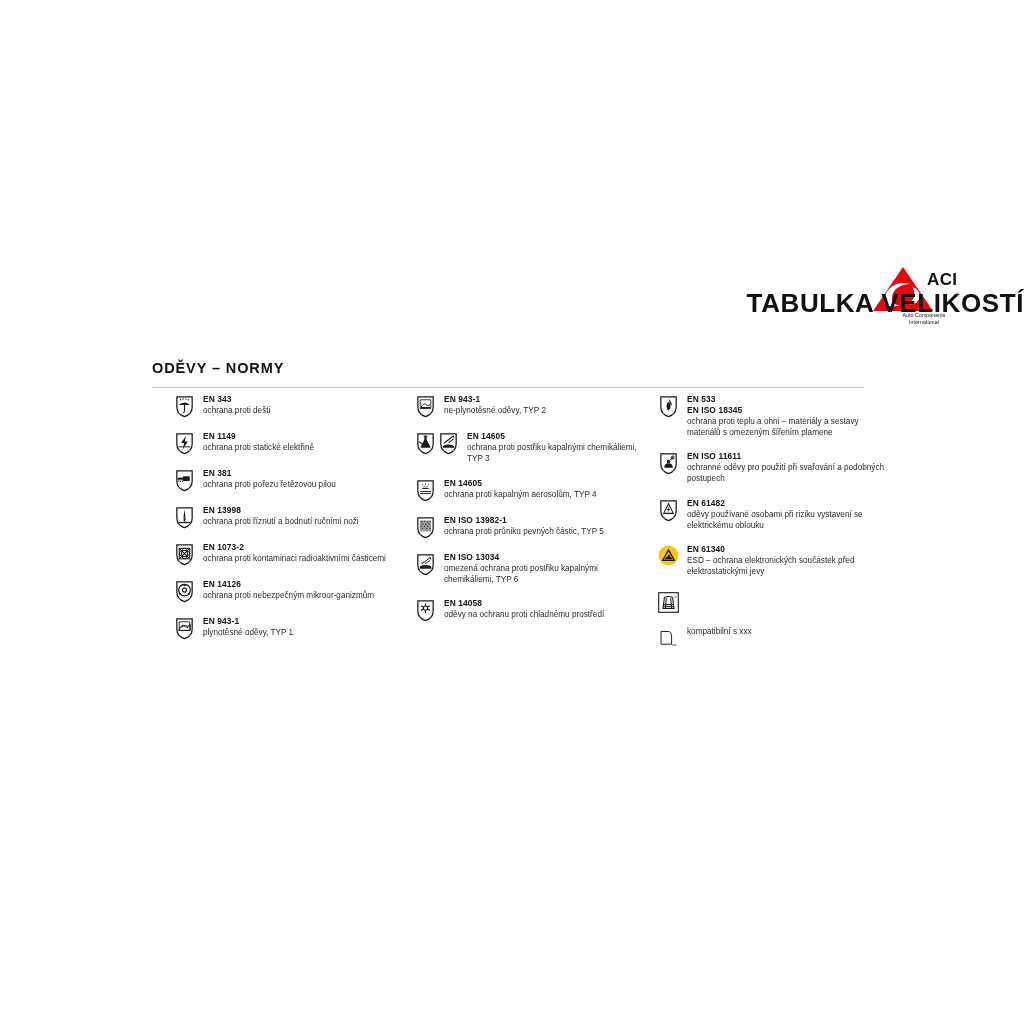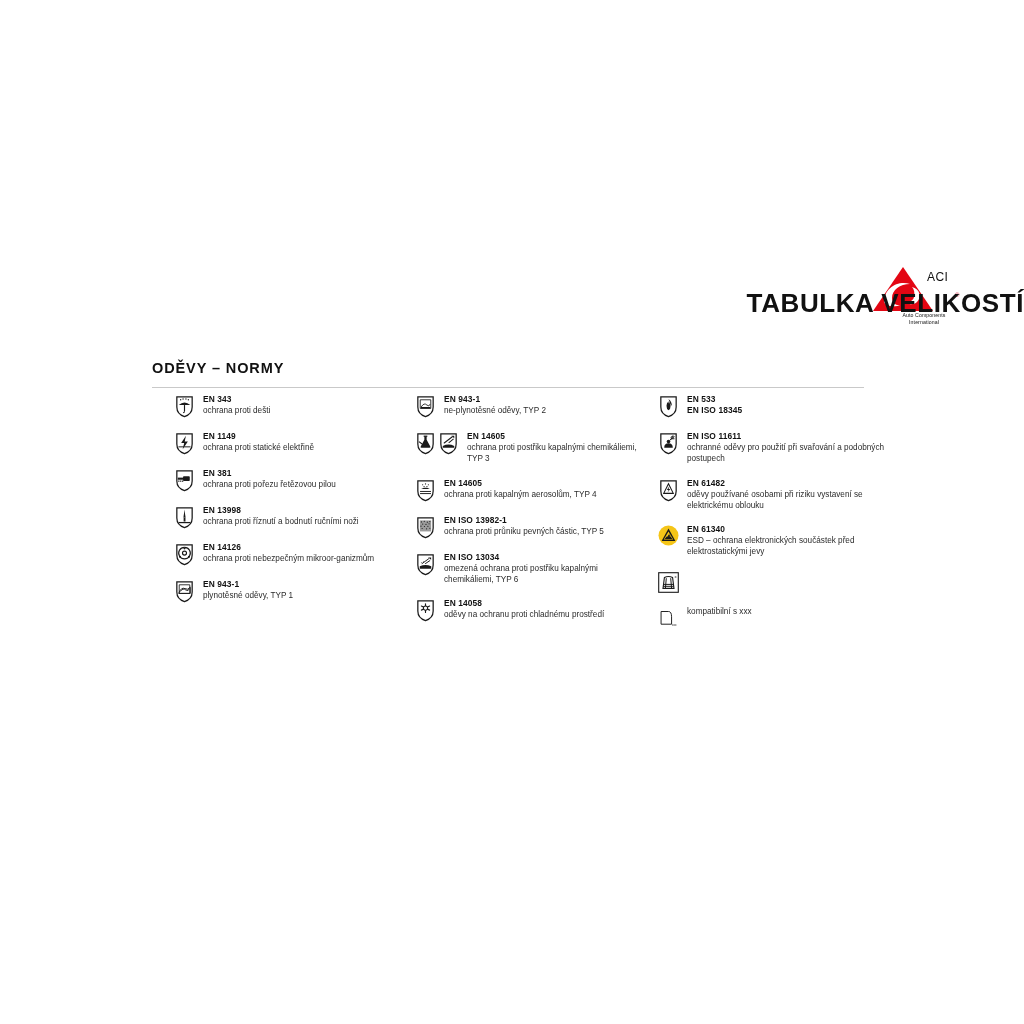--- a/index.html
+++ b/index.html
@@ -28,22 +28,22 @@
     position: absolute;
     left: 0;
     top: 0;
     width: 62px;
     height: 46px;
   }
   #logo .logo-aci {
     position: absolute;
     left: 55px;
     top: 4px;
-    font-size: 12px;
-    font-weight: normal;
+    font-size: 17px;
+    font-weight: bold;
     letter-spacing: 0.4px;
     color: #111;
     font-family: "Liberation Sans", sans-serif;
   }
   #logo .logo-reg {
     position: absolute;
     left: 83px;
     top: 26px;
     font-size: 6px;
     color: #c8102e;
@@ -227,20 +227,40 @@
             <path d="M2.5 2 L18.5 2 L18.5 12.5 Q18.5 20 10.5 22.5 Q2.5 20 2.5 12.5 Z" fill="#ffffff" stroke="#1a1a1a" stroke-width="1.3"></path>
             <path d="M10.5 4 L11.6 12 L9.4 12 Z" fill="#1a1a1a"></path>
             <rect x="9.6" y="12" width="1.9" height="4.2" fill="#1a1a1a"></rect>
             <line x1="4.5" y1="17.3" x2="16.5" y2="17.3" stroke="#1a1a1a" stroke-width="1.3"></line>
           </svg>
         </span>
       </div>
       <div class="std-text">
         <div class="std-code">EN 13998</div>
         <div class="std-desc">ochrana proti říznutí a bodnutí ručními noži</div>
+      </div>
+    </div>
+    <div class="std-item">
+      <div class="icon-group">
+        <span>
+          <svg class="icon-svg pict" viewBox="0 0 21 24">
+            <path d="M2.5 2 L18.5 2 L18.5 12.5 Q18.5 20 10.5 22.5 Q2.5 20 2.5 12.5 Z" fill="#ffffff" stroke="#1a1a1a" stroke-width="1.3"></path>
+            <g stroke="#1a1a1a" stroke-width="1.1" fill="none">
+              <rect x="5" y="5.5" width="11" height="11"></rect>
+              <line x1="5" y1="5.5" x2="16" y2="16.5"></line>
+              <line x1="16" y1="5.5" x2="5" y2="16.5"></line>
+              <ellipse cx="10.5" cy="11" rx="5.3" ry="3.1"></ellipse>
+              <ellipse cx="10.5" cy="11" rx="3.1" ry="5.3"></ellipse>
+            </g>
+          </svg>
+        </span>
+      </div>
+      <div class="std-text">
+        <div class="std-code">EN 1073-2</div>
+        <div class="std-desc">ochrana proti kontaminaci radioaktivními částicemi</div>
       </div>
     </div>
     <div class="std-item">
       <div class="icon-group">
         <span>
           <svg class="icon-svg pict" viewBox="0 0 21 24">
             <path d="M2.5 2 L18.5 2 L18.5 12.5 Q18.5 20 10.5 22.5 Q2.5 20 2.5 12.5 Z" fill="#ffffff" stroke="#1a1a1a" stroke-width="1.3"></path>
             <g stroke="#1a1a1a" stroke-width="1.2" fill="none">
               <circle cx="10.5" cy="10.5" r="2.1"></circle>
               <path d="M10.5 4.5 A6 6 0 0 1 15.7 13.6"></path>
@@ -424,20 +444,21 @@
         <span>
           <svg class="icon-svg pict" viewBox="0 0 21 24">
             <path d="M2.5 2 L18.5 2 L18.5 12.5 Q18.5 20 10.5 22.5 Q2.5 20 2.5 12.5 Z" fill="#ffffff" stroke="#1a1a1a" stroke-width="1.3"></path>
             <path d="M10.5 4.2 Q12.2 7.2 11.1 9 Q10.3 7.8 10.6 6.6 Q8.4 8.3 8.4 11.2 Q8.4 14.8 10.5 16 Q12.7 14.8 12.7 11.2 Q12.7 9.6 11.9 8.4 Q13.4 9.8 13.4 11.6 Q14.3 10.4 13.6 8.4 Q12.8 6 10.5 4.2 Z" fill="#1a1a1a"></path>
           </svg>
         </span>
       </div>
       <div class="std-text">
         <div class="std-code">EN 533</div>
         <div class="std-code">EN ISO 18345</div>
+        <div class="std-desc">ochrana proti teplu a ohni – materiály a sestavy materiálů s omezeným šířením plamene</div>
       </div>
     </div>
     <div class="std-item">
       <div class="icon-group">
         <span>
           <svg class="icon-svg pict" viewBox="0 0 21 24">
             <path d="M2.5 2 L18.5 2 L18.5 12.5 Q18.5 20 10.5 22.5 Q2.5 20 2.5 12.5 Z" fill="#ffffff" stroke="#1a1a1a" stroke-width="1.3"></path>
             <path d="M6 16.5 Q6 11.8 10.5 11.8 Q15 11.8 15 16.5 Z" fill="#1a1a1a"></path>
             <circle cx="10.5" cy="10" r="1.9" fill="#1a1a1a"></circle>
             <g stroke="#1a1a1a" stroke-width="1.1" stroke-linecap="round">

